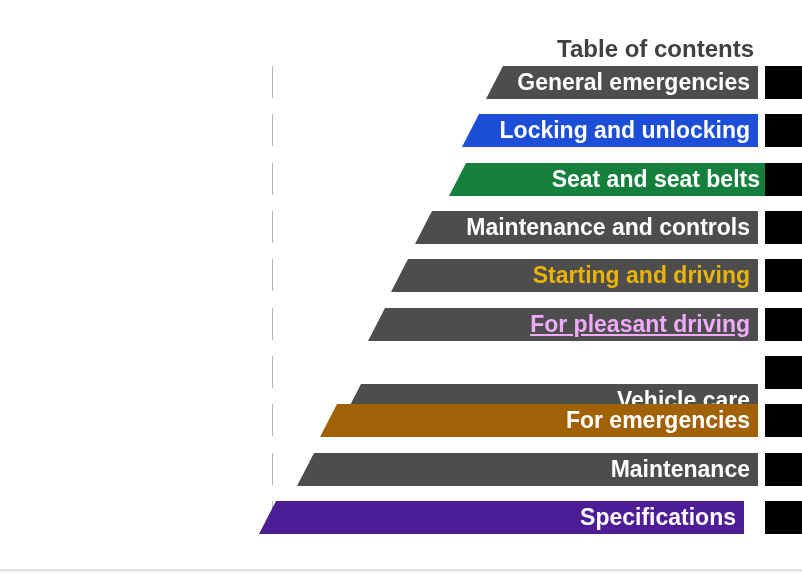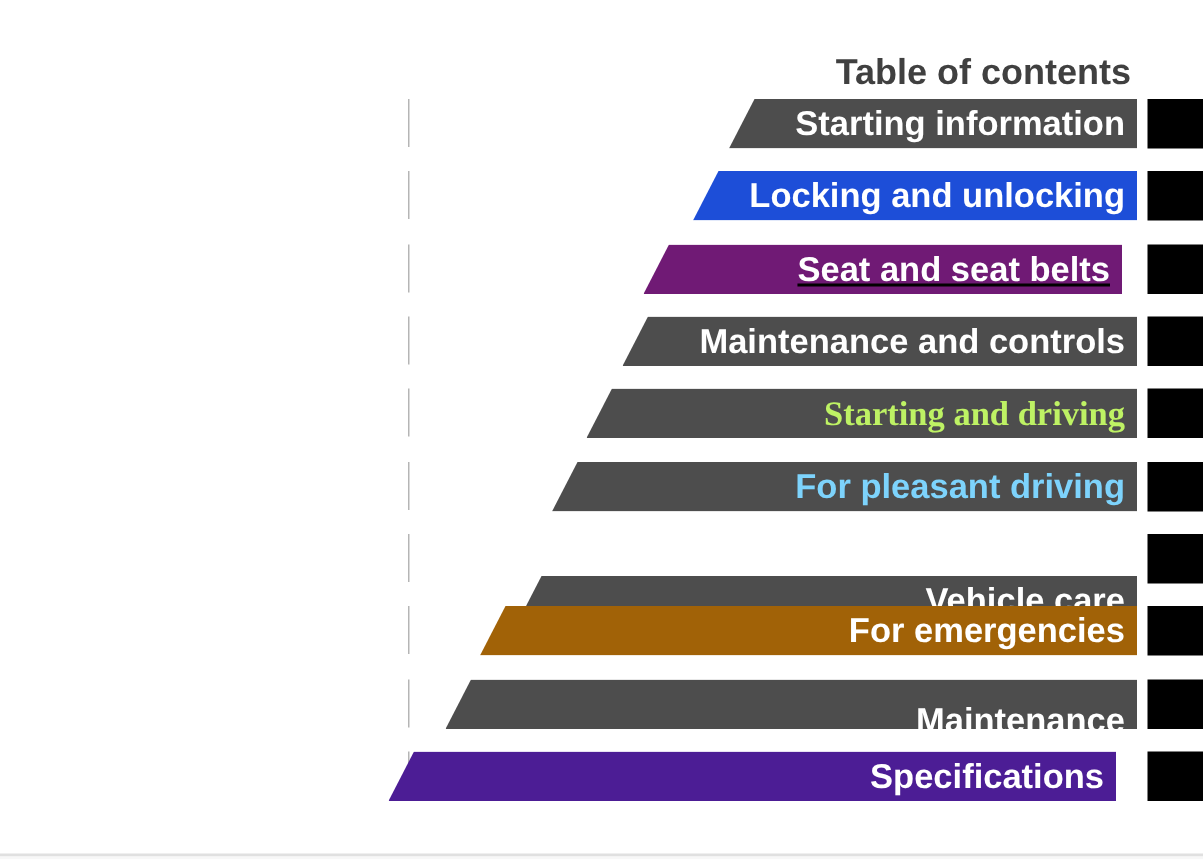--- a/index.html
+++ b/index.html
@@ -70,61 +70,61 @@
 </style>
 </head>
 <body>
 
 <div id="page" style="background: rgb(255, 255, 255);">
   <div class="page-title" style="color: #404040;">Table of contents</div>
 
   <div id="rows">
       <div class="row-tick" style="top: 66px; background: rgb(181, 181, 181);"></div>
       <div class="chapter-bar" style="top: 66px; left: 486px; width: 272px; background: rgb(77, 77, 77); clip-path: polygon(17px 0px, 100% 0px, 100% 100%, 0px 100%);">
-        <span class="chapter-label" style="color: rgb(255, 255, 255);">Starting information</span>
+        <span class="chapter-label" style="color: rgb(255, 255, 255);">General emergencies</span>
       </div>
       <div class="chapter-tab" style="top: 66px; background: rgb(0, 0, 0);"></div>
       <div class="row-tick" style="top: 114px; background: rgb(181, 181, 181);"></div>
       <div class="chapter-bar" style="top: 114px; left: 462px; width: 296px; background: #1d4ed8; clip-path: polygon(17px 0px, 100% 0px, 100% 100%, 0px 100%);">
         <span class="chapter-label" style="color: rgb(255, 255, 255);">Locking and unlocking</span>
       </div>
       <div class="chapter-tab" style="top: 114px; background: rgb(0, 0, 0);"></div>
       <div class="row-tick" style="top: 163px; background: rgb(181, 181, 181);"></div>
-      <div class="chapter-bar" style="top: 163px; left: 429px; width: 319px; background: #701a75; clip-path: polygon(17px 0px, 100% 0px, 100% 100%, 0px 100%); text-decoration: underline;">
+      <div class="chapter-bar" style="top: 163px; left: 449px; width: 319px; background: #15803d; clip-path: polygon(17px 0px, 100% 0px, 100% 100%, 0px 100%);">
         <span class="chapter-label" style="color: rgb(255, 255, 255);">Seat and seat belts</span>
       </div>
       <div class="chapter-tab" style="top: 163px; background: rgb(0, 0, 0);"></div>
       <div class="row-tick" style="top: 211px; background: rgb(181, 181, 181);"></div>
       <div class="chapter-bar" style="top: 211px; left: 415px; width: 343px; background: rgb(77, 77, 77); clip-path: polygon(17px 0px, 100% 0px, 100% 100%, 0px 100%);">
         <span class="chapter-label" style="color: rgb(255, 255, 255);">Maintenance and controls</span>
       </div>
       <div class="chapter-tab" style="top: 211px; background: rgb(0, 0, 0);"></div>
       <div class="row-tick" style="top: 259px; background: rgb(181, 181, 181);"></div>
       <div class="chapter-bar" style="top: 259px; left: 391px; width: 367px; background: rgb(77, 77, 77); clip-path: polygon(17px 0px, 100% 0px, 100% 100%, 0px 100%);">
-        <span class="chapter-label" style="color: #bef264; font-family: Liberation Serif, serif;">Starting and driving</span>
+        <span class="chapter-label" style="color: #eab308;">Starting and driving</span>
       </div>
       <div class="chapter-tab" style="top: 259px; background: rgb(0, 0, 0);"></div>
       <div class="row-tick" style="top: 308px; background: rgb(181, 181, 181);"></div>
       <div class="chapter-bar" style="top: 308px; left: 368px; width: 390px; background: rgb(77, 77, 77); clip-path: polygon(17px 0px, 100% 0px, 100% 100%, 0px 100%);">
-        <span class="chapter-label" style="color: #7dd3fc;">For pleasant driving</span>
+        <span class="chapter-label" style="color: #f0abfc; text-decoration: underline;">For pleasant driving</span>
       </div>
       <div class="chapter-tab" style="top: 308px; background: rgb(0, 0, 0);"></div>
       <div class="row-tick" style="top: 356px; background: rgb(181, 181, 181);"></div>
       <div class="chapter-bar" style="top: 356px; left: 344px; width: 414px; background: rgb(77, 77, 77); clip-path: polygon(17px 0px, 100% 0px, 100% 100%, 0px 100%); margin-top: 28px;">
         <span class="chapter-label" style="color: rgb(255, 255, 255);">Vehicle care</span>
       </div>
       <div class="chapter-tab" style="top: 356px; background: rgb(0, 0, 0);"></div>
       <div class="row-tick" style="top: 404px; background: rgb(181, 181, 181);"></div>
       <div class="chapter-bar" style="top: 404px; left: 320px; width: 438px; background: #a16207; clip-path: polygon(17px 0px, 100% 0px, 100% 100%, 0px 100%);">
         <span class="chapter-label" style="color: rgb(255, 255, 255);">For emergencies</span>
       </div>
       <div class="chapter-tab" style="top: 404px; background: rgb(0, 0, 0);"></div>
       <div class="row-tick" style="top: 453px; background: rgb(181, 181, 181);"></div>
       <div class="chapter-bar" style="top: 453px; left: 297px; width: 461px; background: rgb(77, 77, 77); clip-path: polygon(17px 0px, 100% 0px, 100% 100%, 0px 100%);">
-        <span class="chapter-label" style="color: rgb(255, 255, 255); margin-top: 11px;">Maintenance</span>
+        <span class="chapter-label" style="color: rgb(255, 255, 255);">Maintenance</span>
       </div>
       <div class="chapter-tab" style="top: 453px; background: rgb(0, 0, 0);"></div>
       <div class="row-tick" style="top: 501px; background: rgb(181, 181, 181);"></div>
       <div class="chapter-bar" style="top: 501px; left: 259px; width: 485px; background: #4c1d95; clip-path: polygon(17px 0px, 100% 0px, 100% 100%, 0px 100%);">
         <span class="chapter-label" style="color: rgb(255, 255, 255);">Specifications</span>
       </div>
       <div class="chapter-tab" style="top: 501px; background: rgb(0, 0, 0);"></div>
     </div>
 
   <div class="bottom-rule" style="background: rgb(224, 224, 224);"></div>

